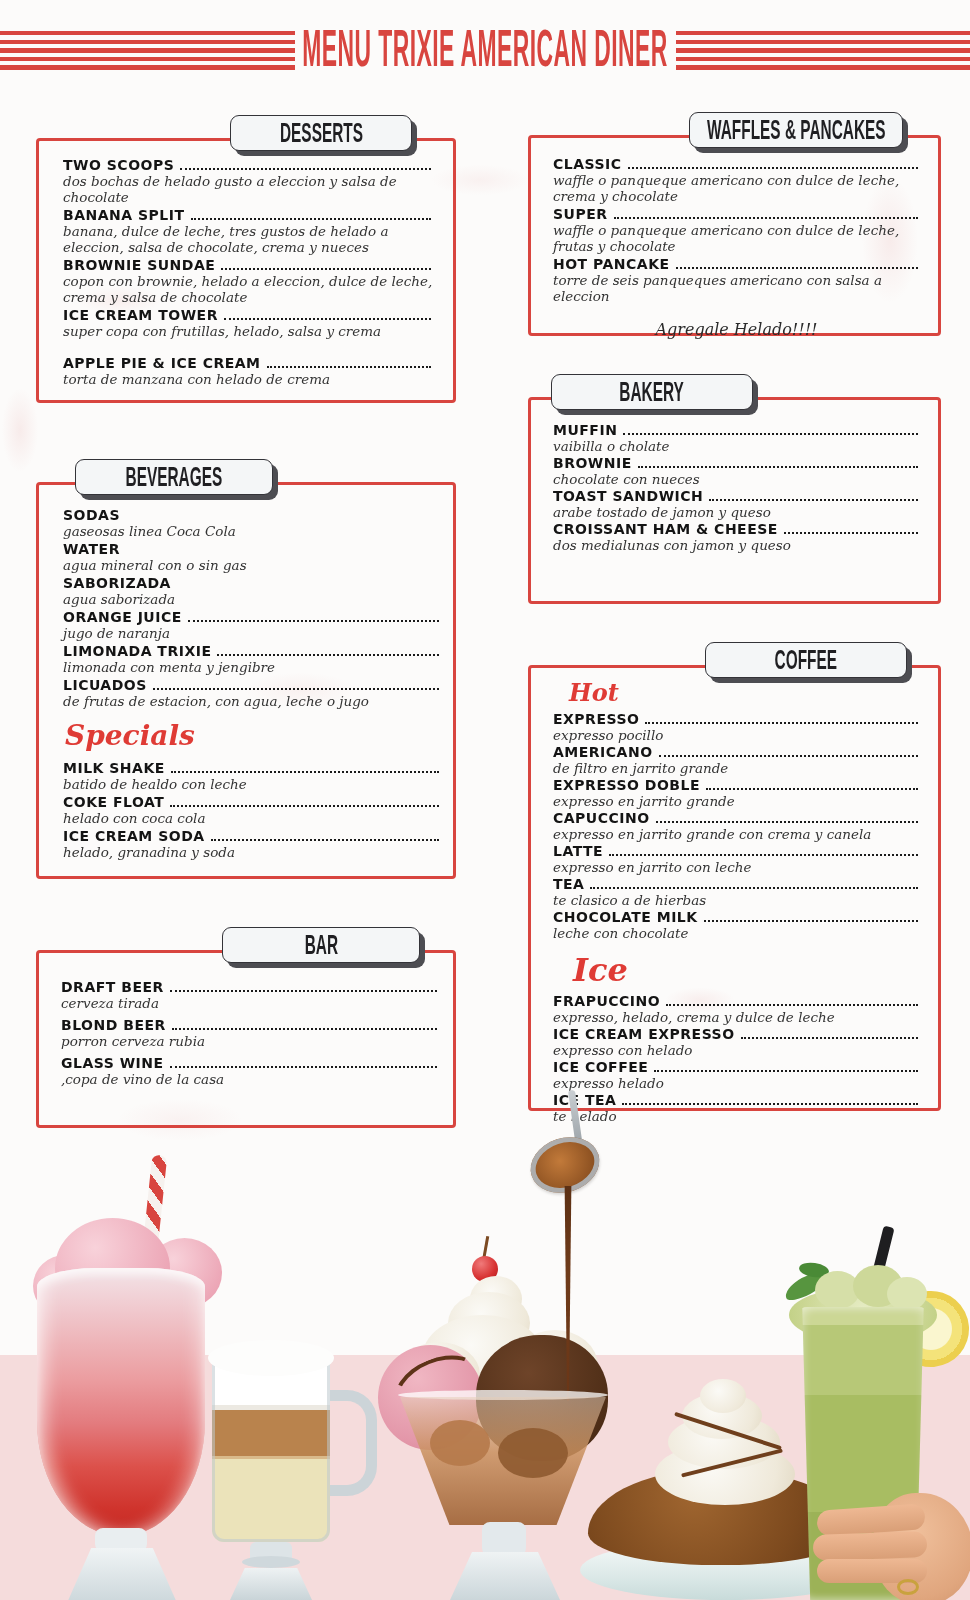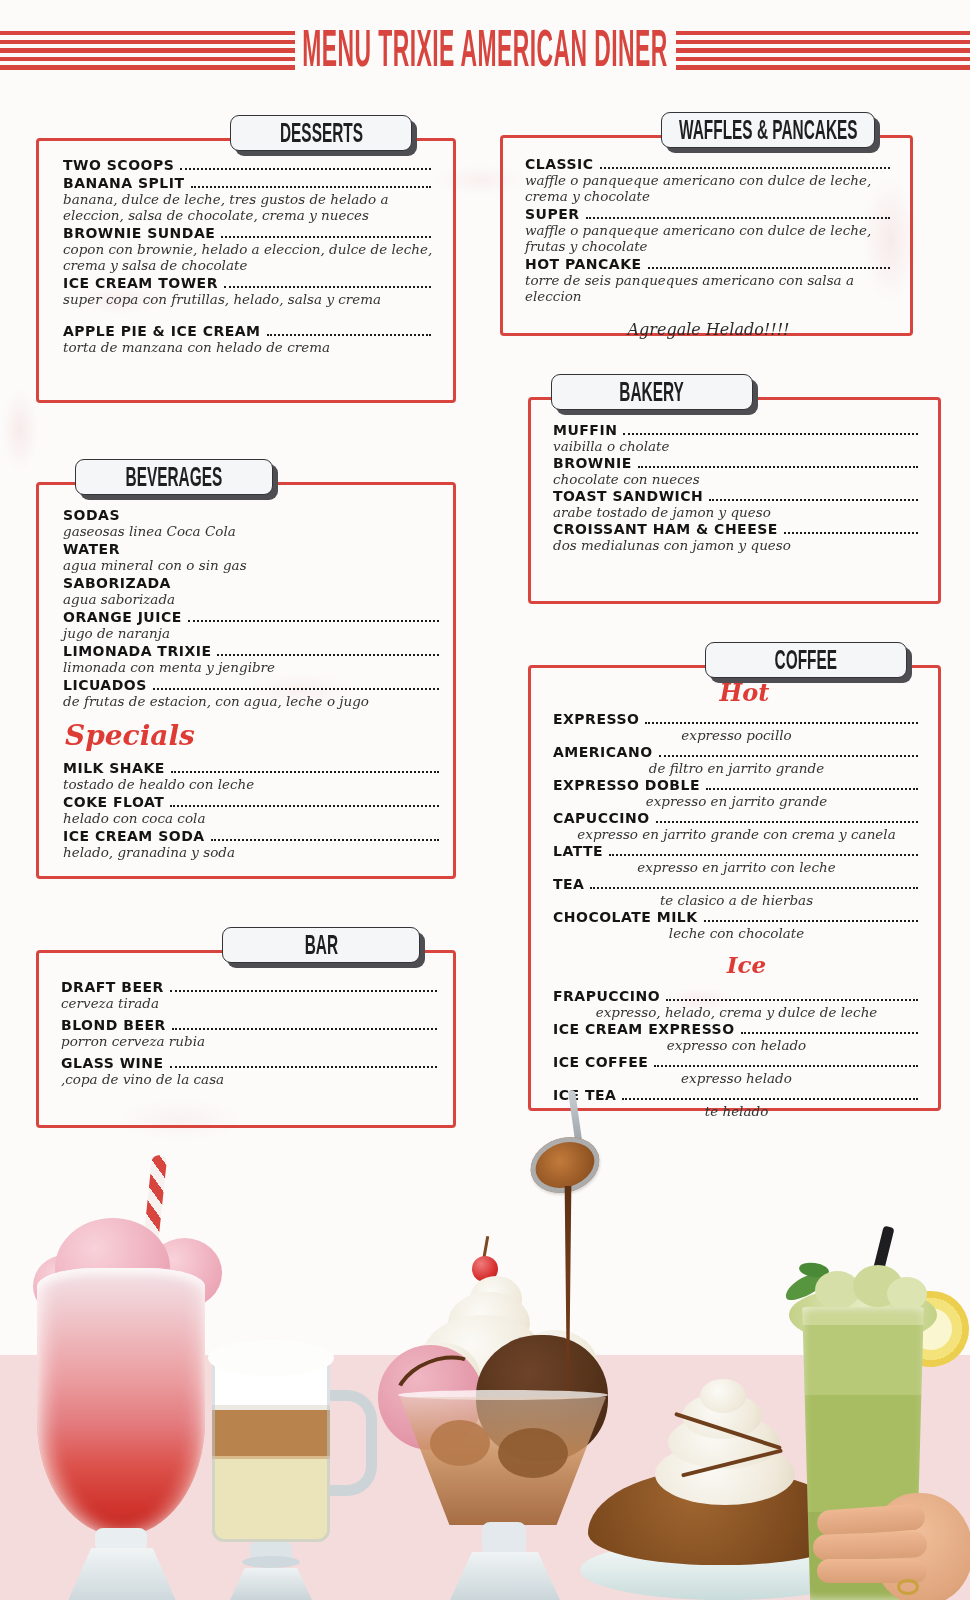--- a/index.html
+++ b/index.html
@@ -22,58 +22,58 @@
   .stripes-left { left:0; width:295px; }
   .stripes-right { right:0; width:294px; }
   .title { position:absolute; left:0; right:0; top:18px; margin:0; text-align:center;
     font-weight:bold; font-size:52px; color:#d8453f; letter-spacing:1px;
     transform:scaleX(.44); white-space:nowrap; }
   
   .panel { position:absolute; border:3px solid #d8453f; border-radius:4px; }
   .p-desserts  { left:36px;  top:138px; width:414px; height:259px; }
   .p-beverages { left:36px;  top:482px; width:414px; height:391px; }
   .p-bar       { left:36px;  top:950px; width:414px; height:172px; }
-  .p-waffles   { left:500px; top:135px; width:407px; height:195px; }
+  .p-waffles   { left:528px; top:135px; width:407px; height:195px; }
   .p-bakery    { left:528px; top:397px; width:407px; height:201px; }
   .p-coffee    { left:528px; top:665px; width:407px; height:440px; }
   .plabel { position:absolute; top:-26px; height:34px; background:#f4f6f7;
     border:1.5px solid #333338; border-radius:9px; box-shadow:5px 5px 0 #4d4d52;
     display:flex; align-items:center; justify-content:center; z-index:3; }
   .lb-desserts  { left:191px; width:180px; }
   .lb-beverages { left:36px;  width:196px; }
   .lb-bar       { left:183px; width:196px; }
   .lb-waffles   { left:158px; width:212px; }
   .lb-bakery    { left:20px;  width:200px; }
   .lb-coffee    { left:174px; width:200px; }
   .plabel-text { font-weight:bold; font-size:28px; color:#1f1f22; white-space:nowrap;
     transform:scaleX(.55); letter-spacing:0; }
   .pbody { position:relative; height:100%; box-sizing:border-box; }
   .p-desserts  .pbody { padding:16px 20px 0 24px; }
   .p-beverages .pbody { padding:22px 12px 0 24px; }
   .p-bar       .pbody { padding:26px 14px 0 22px; }
   .p-waffles   .pbody { padding:18px 18px 0 22px; }
   .p-bakery    .pbody { padding:22px 18px 0 22px; }
-  .p-coffee    .pbody { padding:6px 18px 0 22px;text-align:center; }
+  .p-coffee    .pbody { padding:6px 18px 0 22px; }
   
   .mi { margin-bottom:2px; }
   .mi-head { display:flex; align-items:flex-end; }
   .mi-name { font-weight:bold; font-size:14px; letter-spacing:.5px; color:#141414;
     white-space:nowrap; font-family:"DejaVu Sans", sans-serif; }
   .mi-dots { flex:1 1 auto; border-bottom:2.5px dotted #1a1a1a; margin:0 2px 3px 6px; }
   .mi-desc { font-family:"DejaVu Serif", serif; font-style:italic; font-size:13.5px;
     line-height:16px; color:#333; }
   .p-desserts .mi:nth-child(5) { margin-top:16px; }
   .p-bakery .mi, .p-coffee .mi { margin-bottom:1px; }
   .p-bar .mi { margin-bottom:6px; }
   
   .script-red { font-family:"DejaVu Serif", serif; font-style:italic; font-weight:bold;
     color:#df3b35; }
   .specials-h { font-size:28px; margin:10px 0 8px 2px; }
   .hot-h { font-size:24px; margin:4px 0 4px 16px; }
-  .ice-h { font-size:23px; margin:10px 0 10px 20px; }
+  .ice-h { font-size:32px; margin:10px 0 4px 20px; }
   .waffle-note { font-family:"DejaVu Serif", serif; font-style:italic; font-size:16px;
     color:#2b2b2b; text-align:center; margin-top:16px; }
   
   .pink-band { position:absolute; left:0; top:1355px; width:970px; height:245px; background:#f5dcdc; }
   .ph { position:absolute; }
   .part { position:absolute; }
   
   .ph-milkshake { left:25px; top:1150px; width:210px; height:450px; }
   .ms-straw { left:120px; top:5px; width:15px; height:140px; border-radius:7px;
     background:repeating-linear-gradient(48deg,#d8453f 0 9px,#f6f1ee 9px 18px); transform:rotate(6deg); }
@@ -190,20 +190,21 @@
   <section class="panel p-desserts">
     <div class="plabel lb-desserts">
       <span class="plabel-text">DESSERTS</span>
     </div>
     <div class="pbody">
         <div class="mi">
           <div class="mi-head">
             <span class="mi-name">TWO SCOOPS</span>
             <span class="mi-dots"></span>
           </div>
+          <div class="mi-desc">dos bochas de helado gusto a eleccion y salsa de chocolate</div>
         </div>
         <div class="mi">
           <div class="mi-head">
             <span class="mi-name">BANANA SPLIT</span>
             <span class="mi-dots"></span>
           </div>
           <div class="mi-desc">banana, dulce de leche, tres gustos de helado a eleccion, salsa de chocolate, crema y nueces</div>
         </div>
         <div class="mi">
           <div class="mi-head">
@@ -275,21 +276,21 @@
             <div class="mi-desc">de frutas de estacion, con agua, leche o jugo</div>
           </div>
         </div>
       <div class="script-red specials-h">Specials</div>
       <div>
           <div class="mi">
             <div class="mi-head">
               <span class="mi-name">MILK SHAKE</span>
               <span class="mi-dots"></span>
             </div>
-            <div class="mi-desc">tostado de healdo con leche</div>
+            <div class="mi-desc">batido de healdo con leche</div>
           </div>
           <div class="mi">
             <div class="mi-head">
               <span class="mi-name">COKE FLOAT</span>
               <span class="mi-dots"></span>
             </div>
             <div class="mi-desc">helado con coca cola</div>
           </div>
           <div class="mi">
             <div class="mi-head">

